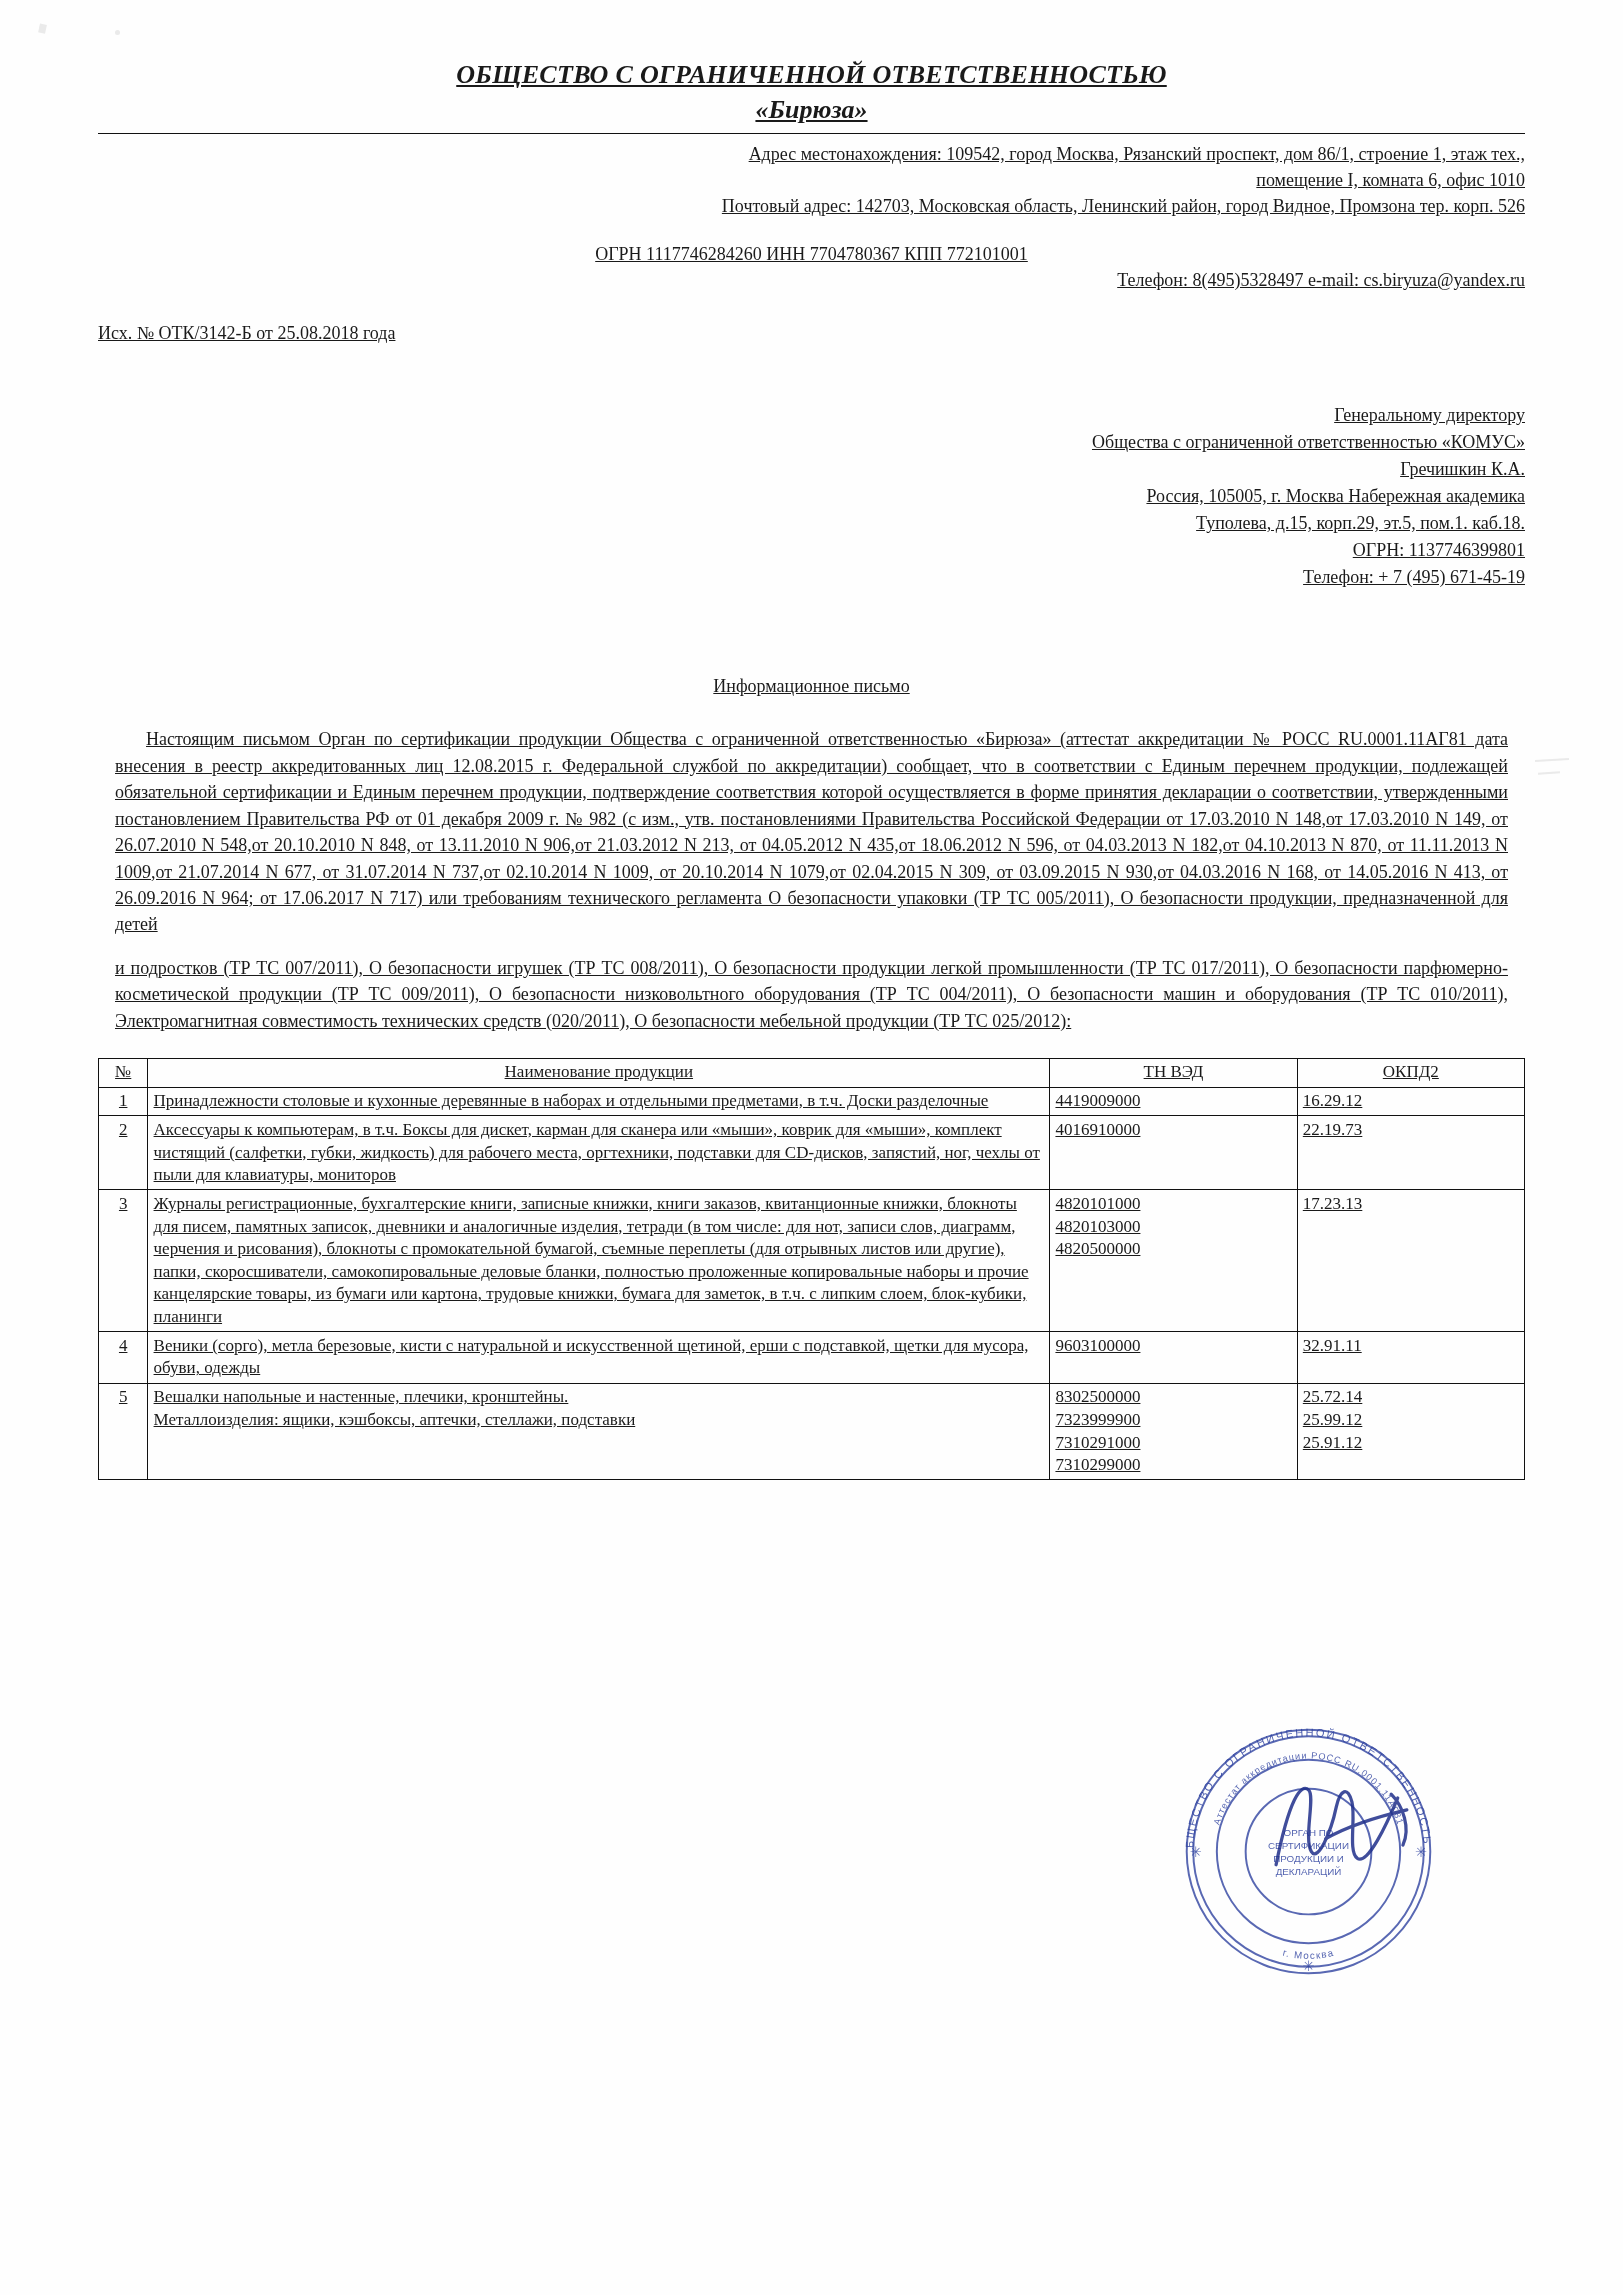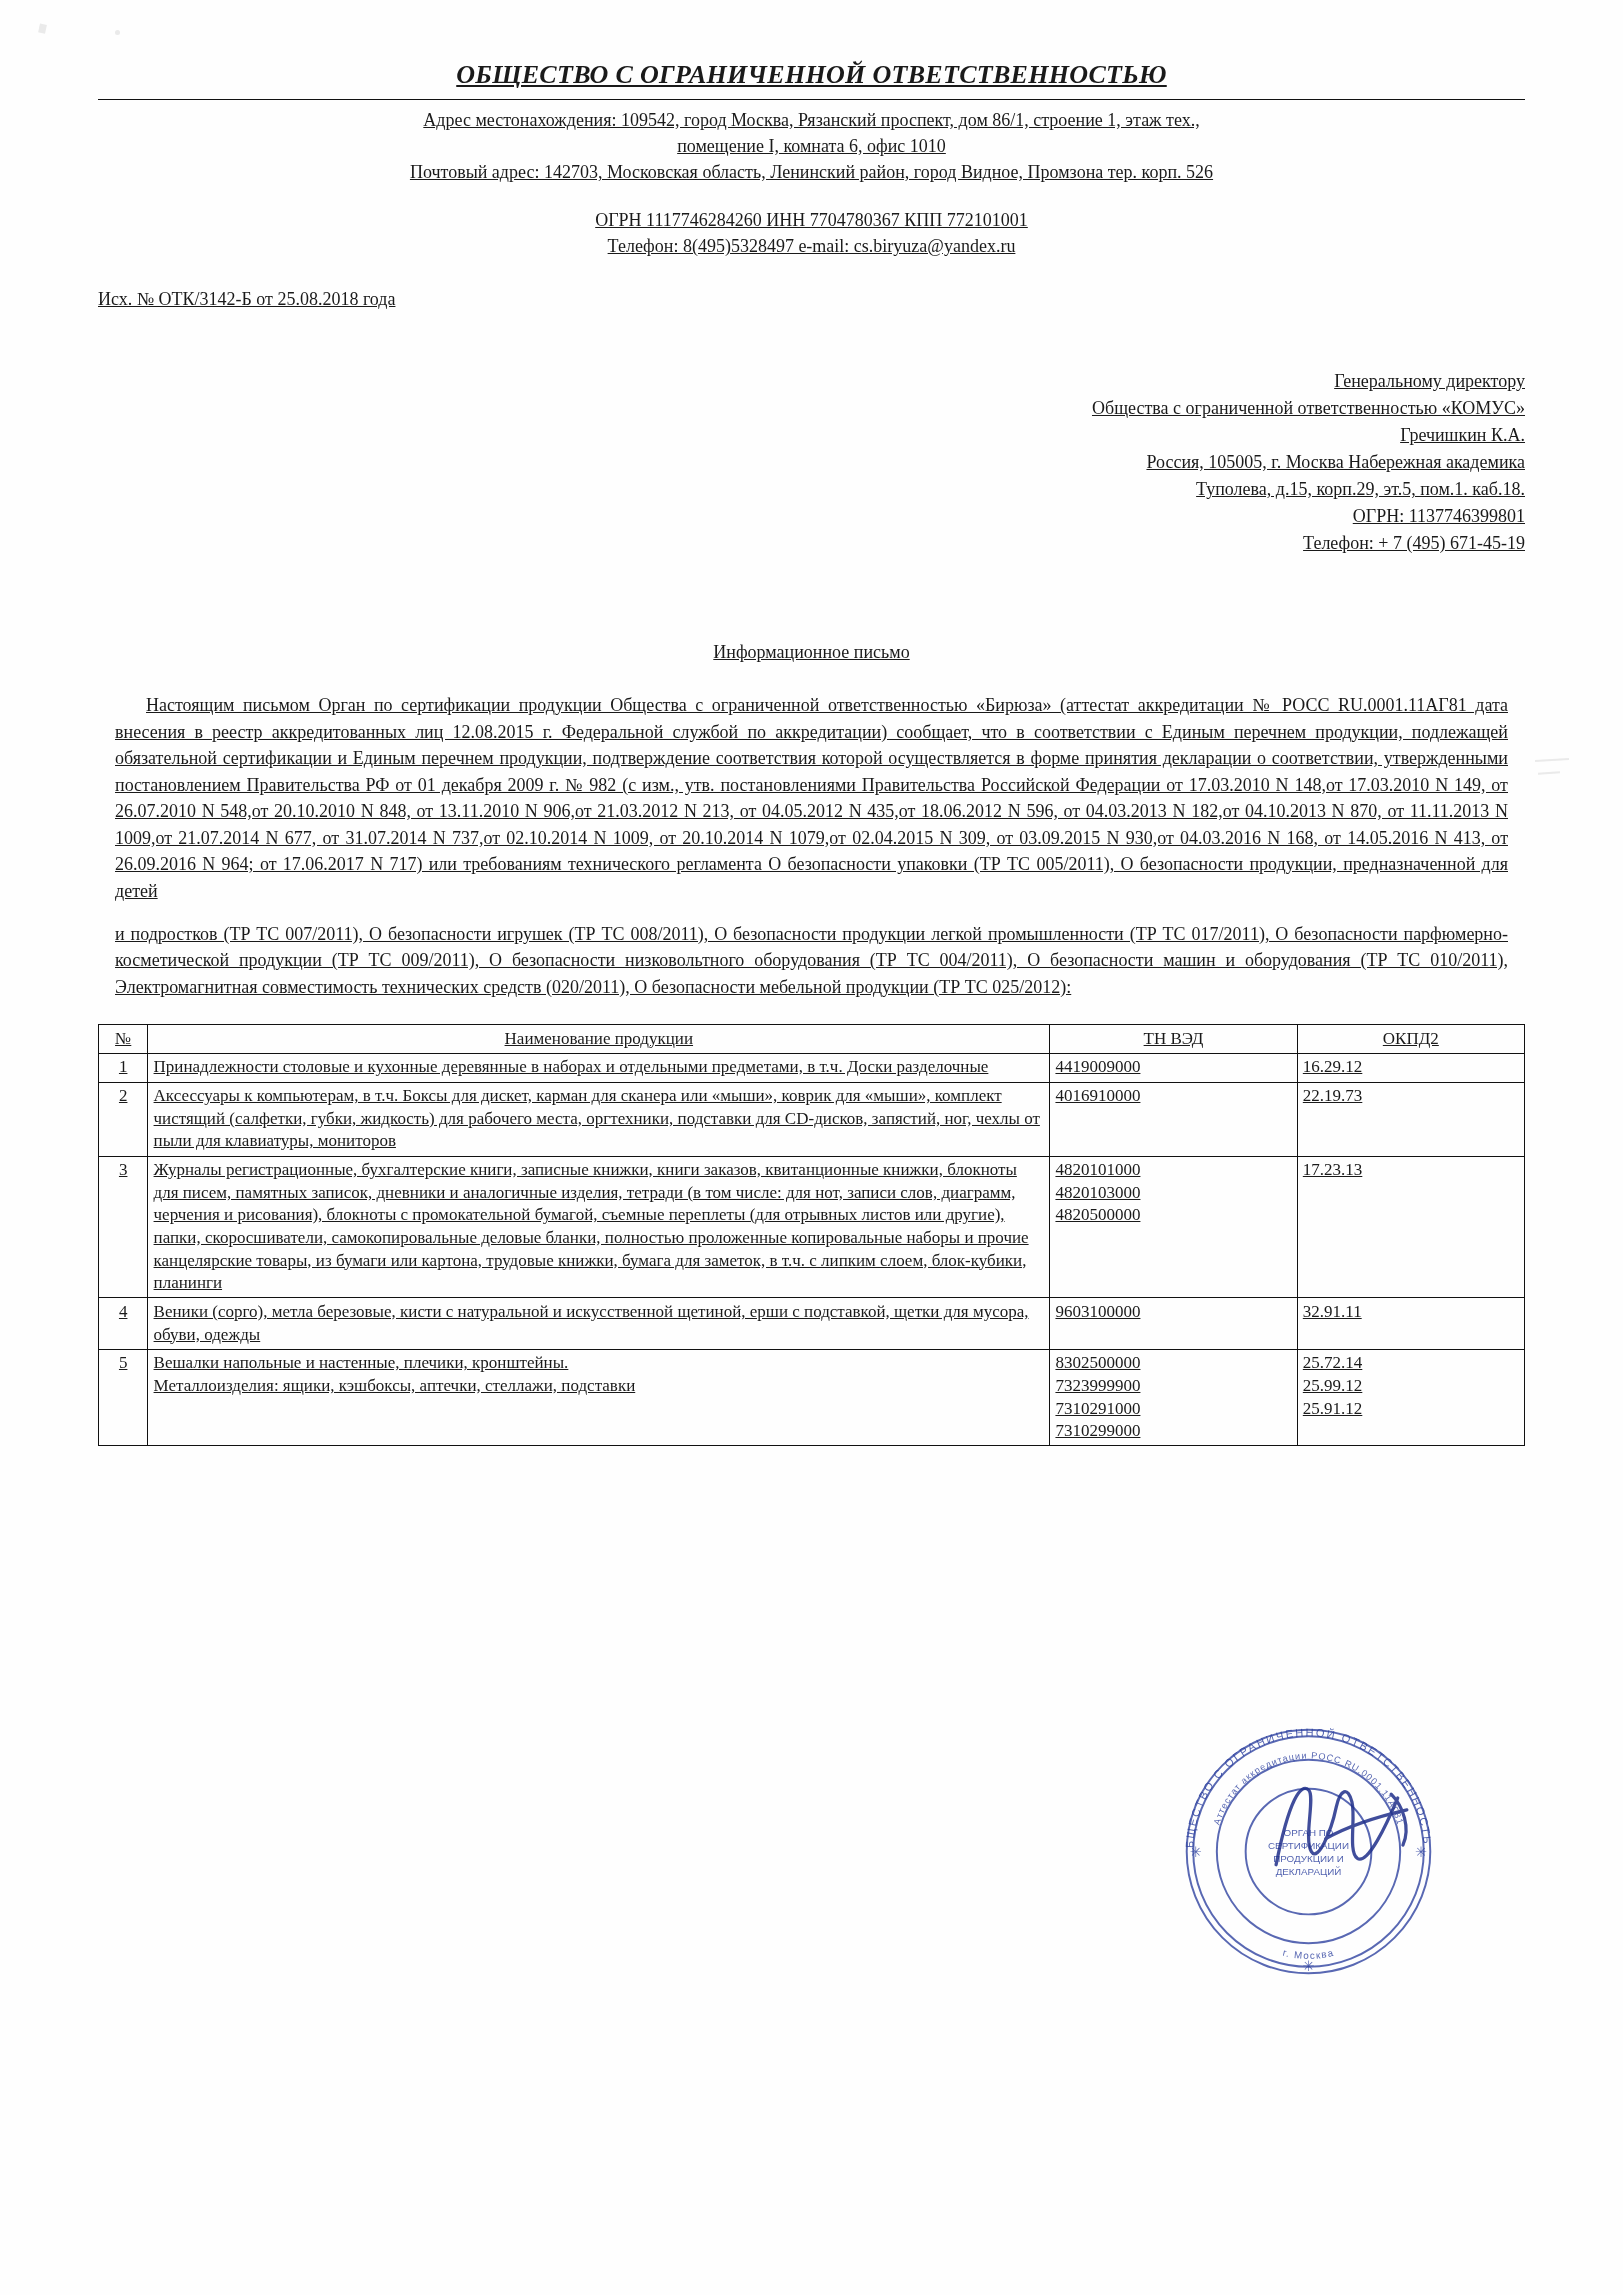--- a/index.html
+++ b/index.html
@@ -52,21 +52,21 @@
     font-style: italic;
     font-size: 26px;
     margin: 3.9px 0 0 0;
   }
   .rule {
     border: none;
     border-top: 1.3px solid #111;
     margin: 7.9px 0 6.5px 0;
   }
   .addr {
-    text-align: center;
+    text-align: right;
     font-size: 18px;
     line-height: 1.45;
   }
   .addr-block2 {
     text-align: center;
     font-size: 18px;
     line-height: 1.45;
     margin-top: 22px;
   }
   .outgoing {
@@ -145,20 +145,21 @@
 <body>
 
 <div class="page">
 
   <span class="scan-mark m1"></span>
   <span class="scan-mark m2"></span>
   <span class="scan-mark m3"></span>
   <span class="scan-mark m4"></span>
 
   <div class="org-title">ОБЩЕСТВО С ОГРАНИЧЕННОЙ ОТВЕТСТВЕННОСТЬЮ</div>
+  <div class="org-name">«Бирюза»</div>
   <hr class="rule">
 
   <div class="addr">Адрес местонахождения: 109542, город Москва, Рязанский проспект, дом 86/1, строение 1, этаж тех.,</div>
   <div class="addr">помещение I, комната 6, офис 1010</div>
   <div class="addr">Почтовый адрес: 142703, Московская область, Ленинский район, город Видное, Промзона тер. корп. 526</div>
 
   <div class="addr-block2">ОГРН 1117746284260 ИНН 7704780367 КПП 772101001</div>
   <div class="addr">Телефон: 8(495)5328497 e-mail: cs.biryuza@yandex.ru</div>
 
   <div class="outgoing">Исх. № ОТК/3142-Б от 25.08.2018 года</div>

